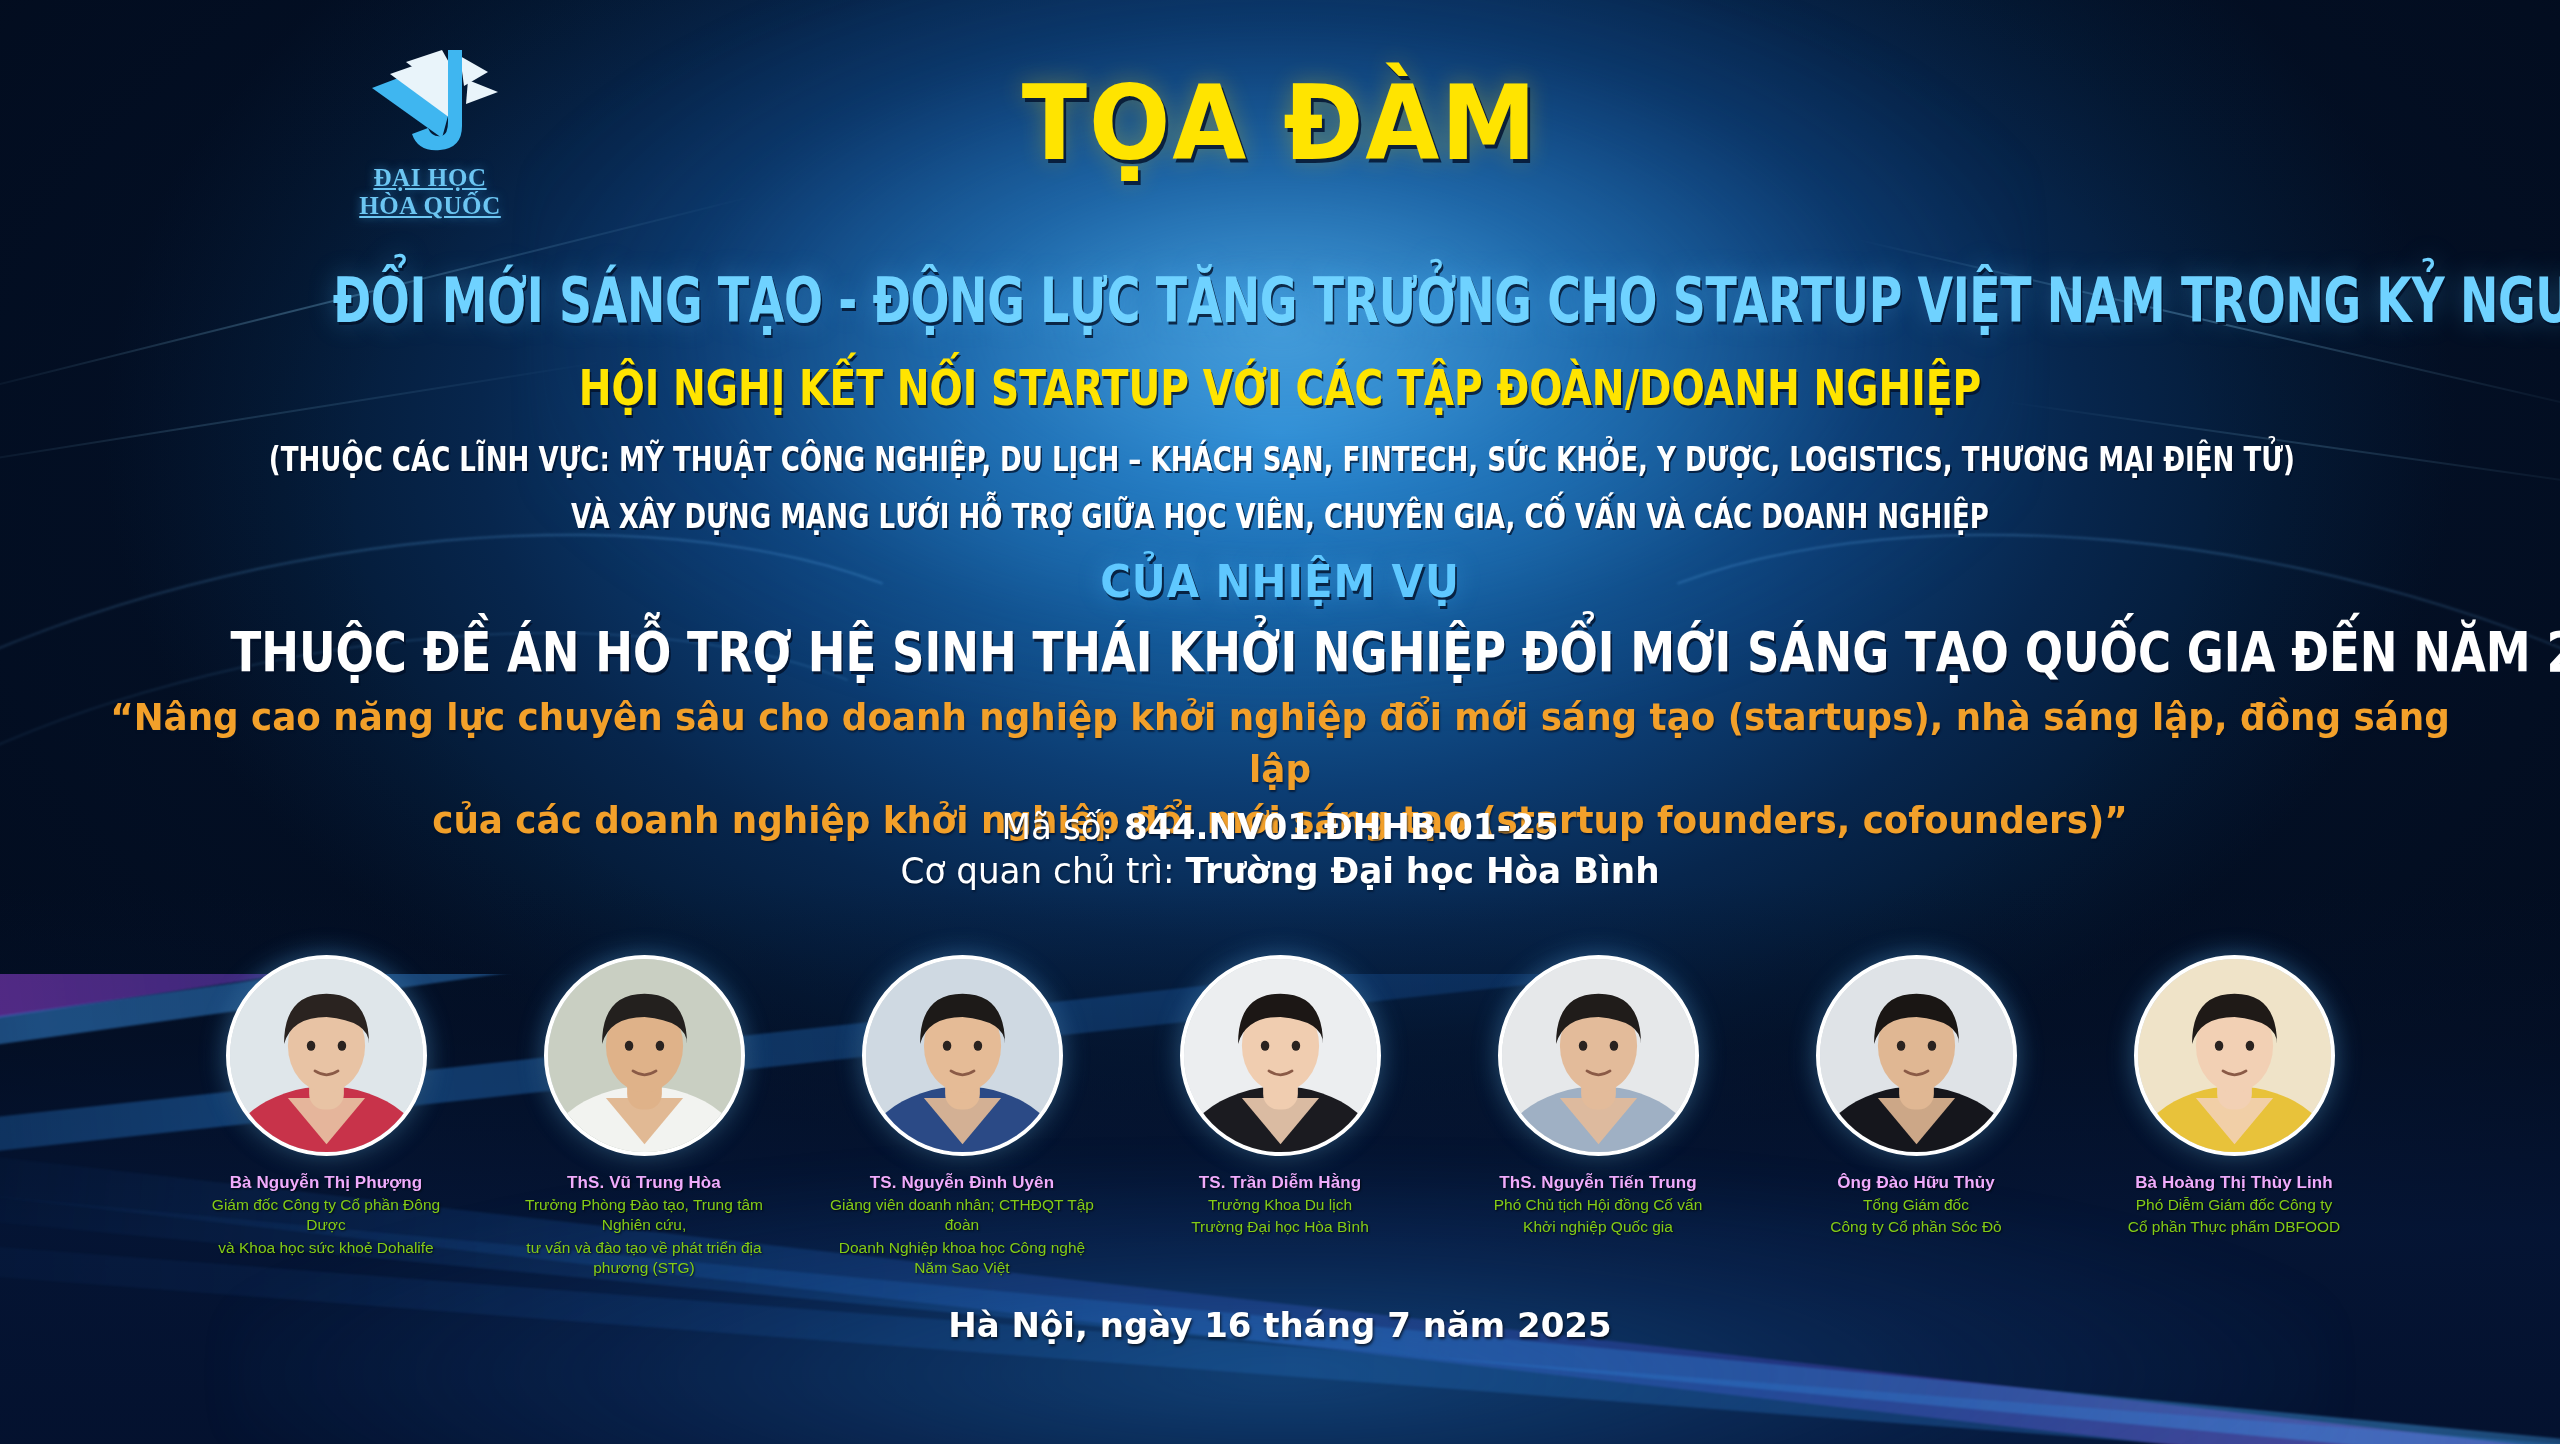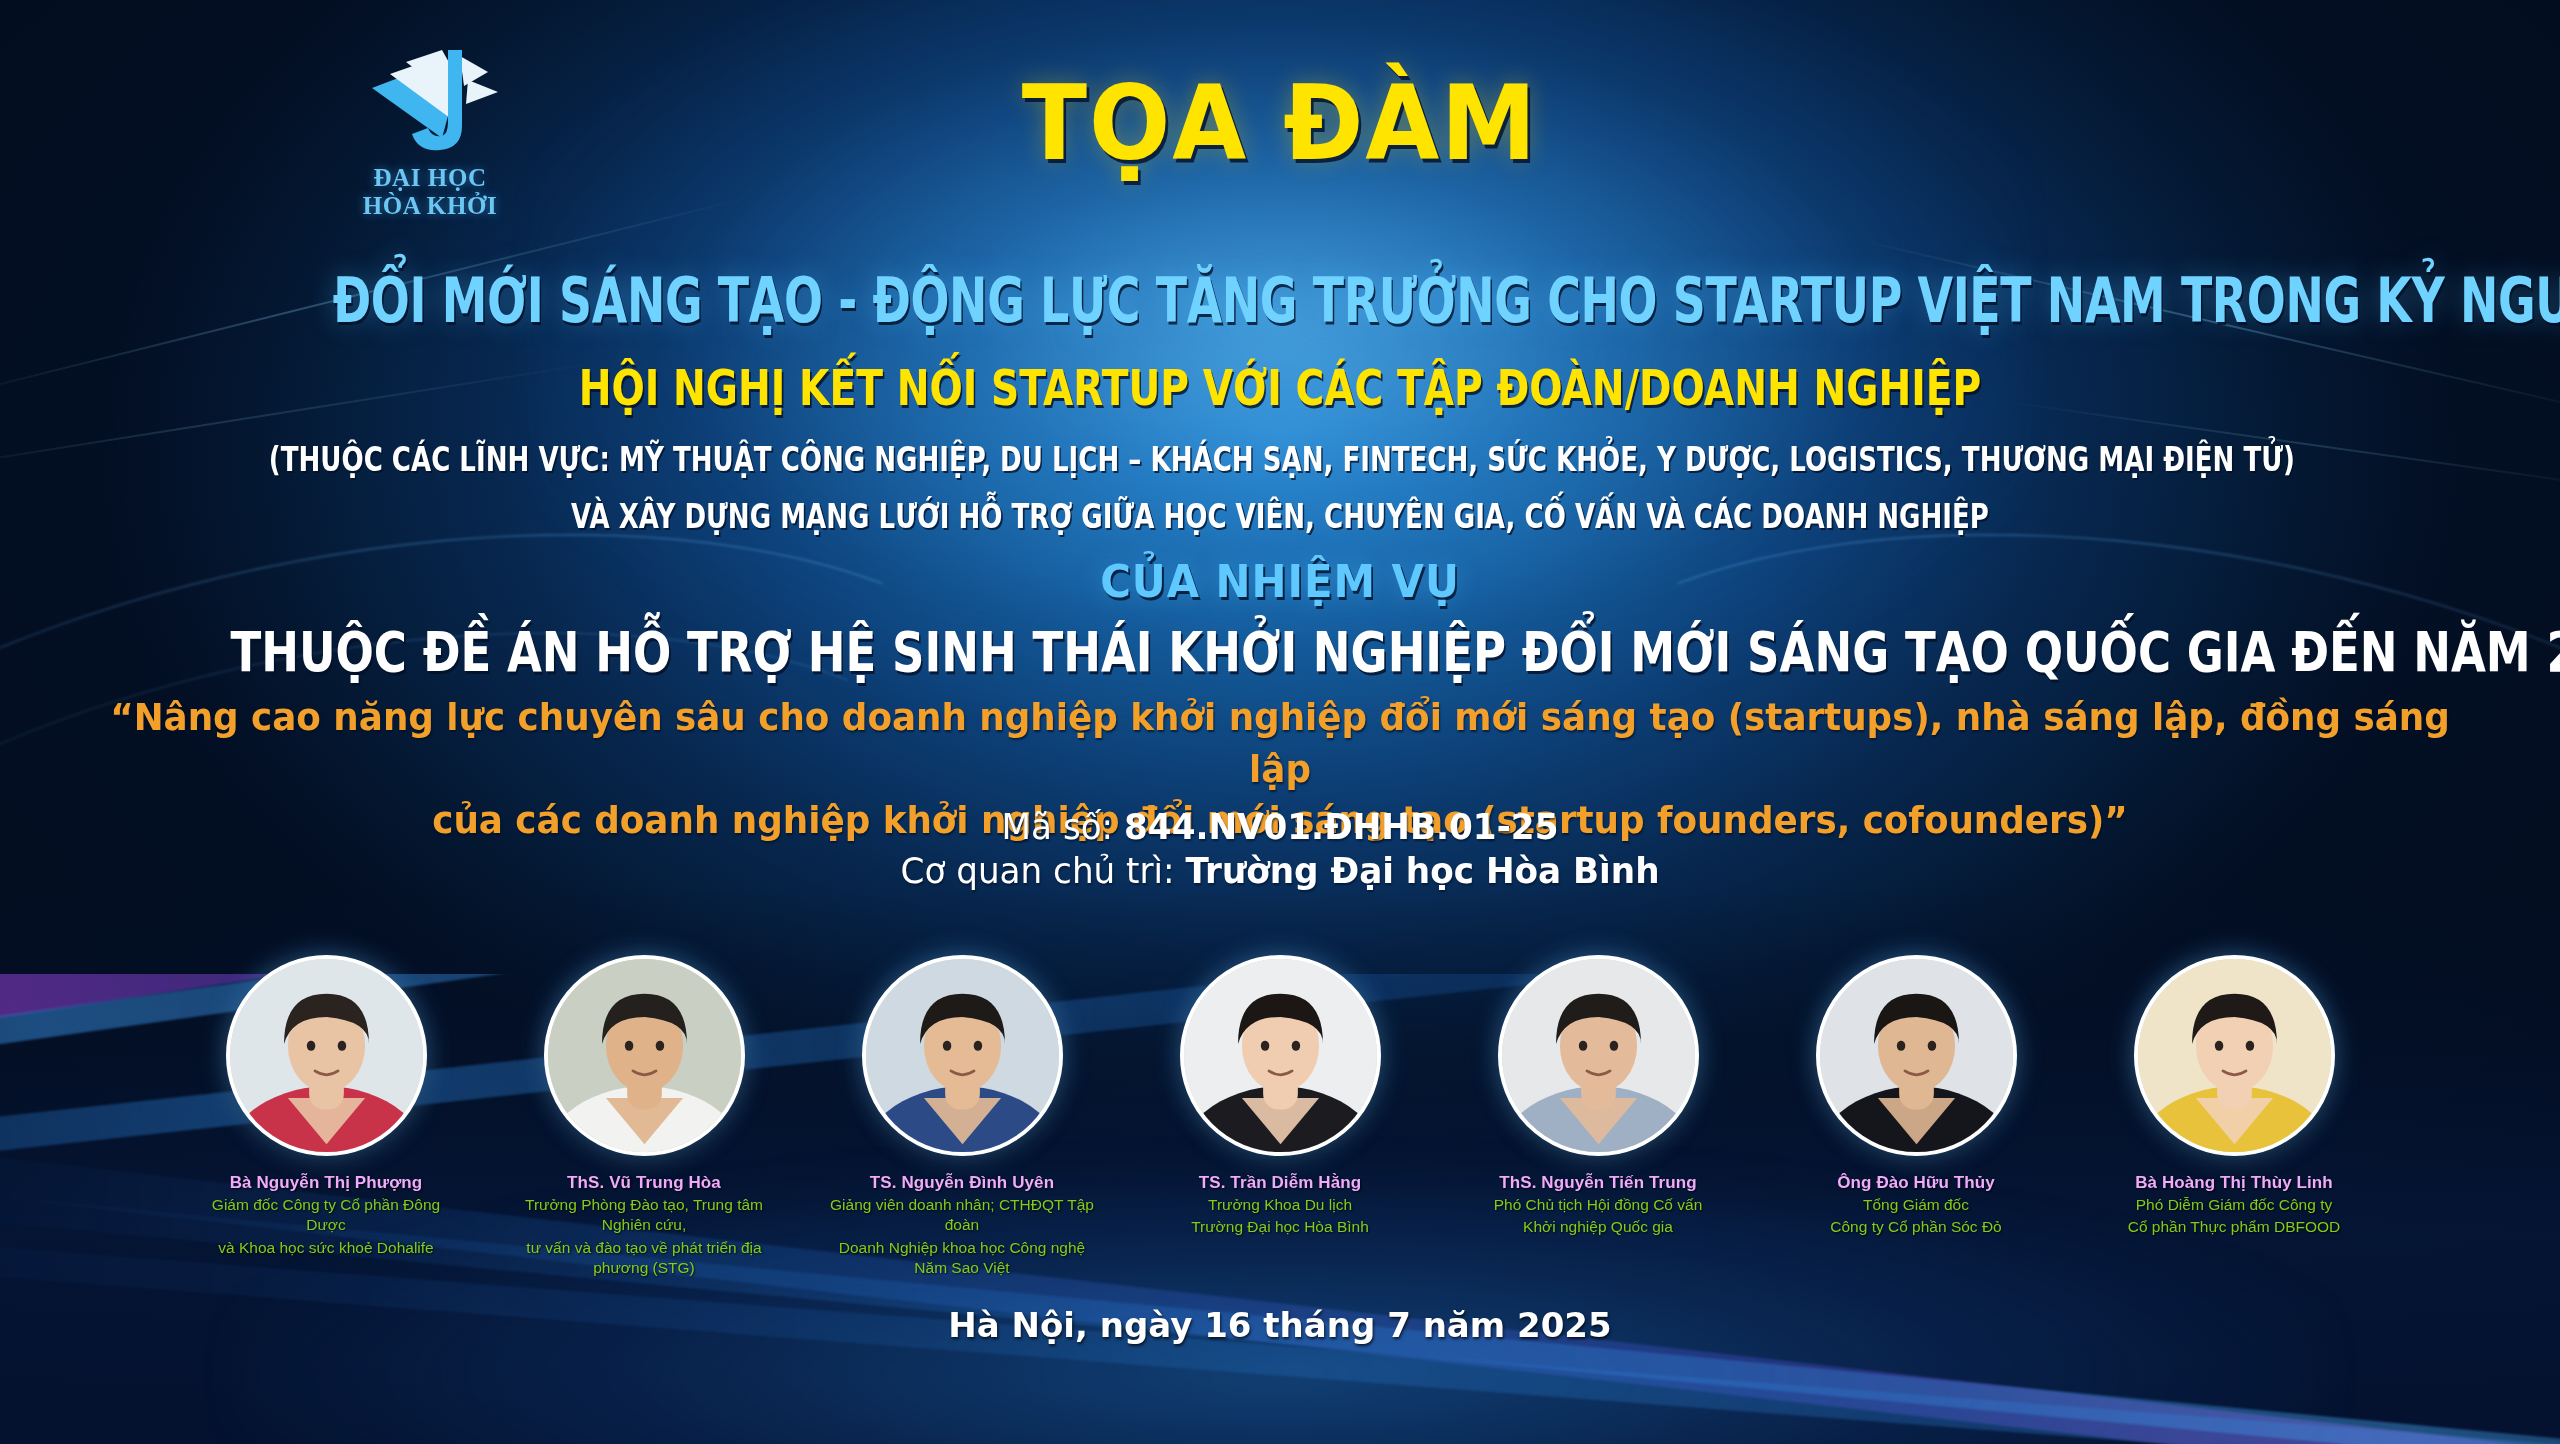--- a/index.html
+++ b/index.html
@@ -81,20 +81,21 @@
     position:absolute;left:320px;top:42px;width:220px;text-align:center;
     z-index:6;
   }
   .logo-mark{width:148px;height:118px;margin:0 auto;display:block;}
   .logo-text{
     margin-top:4px;
     color:#6cc6f2;
     font-family:"Liberation Serif", serif;
     font-size:25px;font-weight:700;line-height:1.12;letter-spacing:.6px;
     text-shadow:0 0 10px rgba(60,160,230,.6);
+    text-decoration:underline;
   }
   
   .content{position:absolute;inset:0;z-index:5;}
   .center{text-align:center;}
   .t-toadam{
     position:absolute;left:0;right:0;top:62px;
     font-size:104px;font-weight:900;letter-spacing:2px;
     color:#ffe400;
     font-family:"DejaVu Sans", sans-serif;
     text-shadow:3px 4px 0 rgba(3,20,48,.85), 0 0 26px rgba(255,214,0,.30);
@@ -225,21 +226,21 @@
     <svg class="logo-mark" viewBox="0 0 148 118">
       <path d="M16 46 L58 30 L92 74 L86 96 Z" fill="#3fb6f0"></path>
       <path d="M34 32 L74 18 L100 56 L94 76 Z" fill="#e9f4fa"></path>
       <path d="M50 20 L86 8 L104 40 L100 58 Z" fill="#e9f4fa"></path>
       <path d="M104 14 L132 30 L108 44 Z" fill="#e9f4fa"></path>
       <path d="M112 38 L142 50 L110 62 Z" fill="#e9f4fa"></path>
       <path d="M92 8 L106 8 L106 84 Q106 106 84 108 Q62 110 56 92 L72 86 Q76 96 86 94 Q92 92 92 80 Z" fill="#3fb6f0"></path>
     </svg>
     <div class="logo-text">
       <div>ĐẠI HỌC</div>
-      <div>HÒA KHỞI</div>
+      <div>HÒA QUỐC</div>
     </div>
   </div>
 
   <div class="content">
     <div class="t-toadam center">TỌA ĐÀM</div>
     <div class="t-main center">ĐỔI MỚI SÁNG TẠO - ĐỘNG LỰC TĂNG TRƯỞNG CHO STARTUP VIỆT NAM TRONG KỶ NGUYÊN SỐ</div>
     <div class="t-sub1 center">HỘI NGHỊ KẾT NỐI STARTUP VỚI CÁC TẬP ĐOÀN/DOANH NGHIỆP</div>
     <div class="t-white t-w1 center">(THUỘC CÁC LĨNH VỰC: MỸ THUẬT CÔNG NGHIỆP, DU LỊCH – KHÁCH SẠN, FINTECH, SỨC KHỎE, Y DƯỢC, LOGISTICS, THƯƠNG MẠI ĐIỆN TỬ)</div>
     <div class="t-white t-w2 center">VÀ XÂY DỰNG MẠNG LƯỚI HỖ TRỢ GIỮA HỌC VIÊN, CHUYÊN GIA, CỐ VẤN VÀ CÁC DOANH NGHIỆP</div>
     <div class="t-cuanhiemvu center">CỦA NHIỆM VỤ</div>

